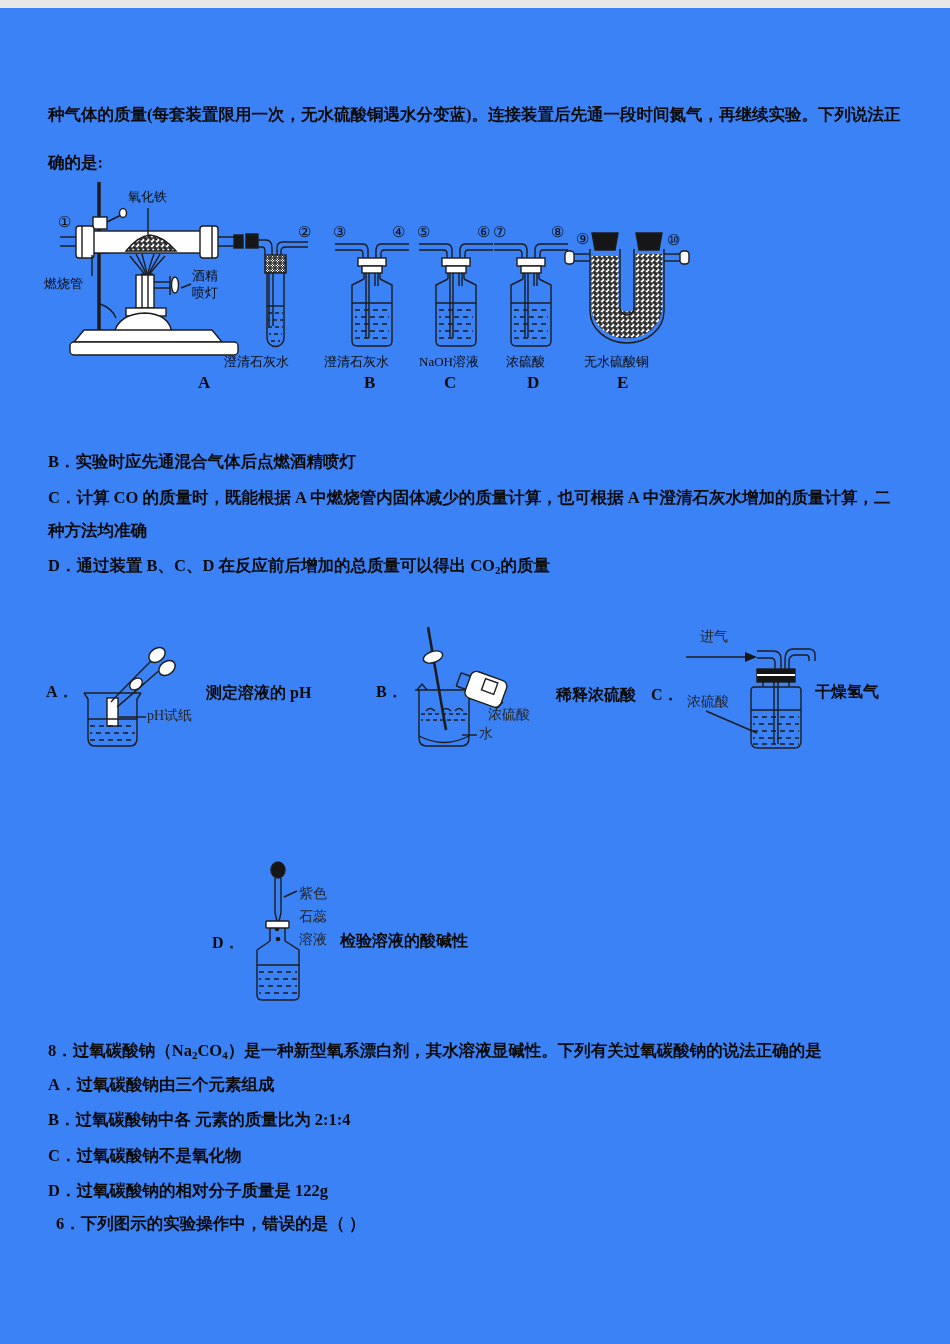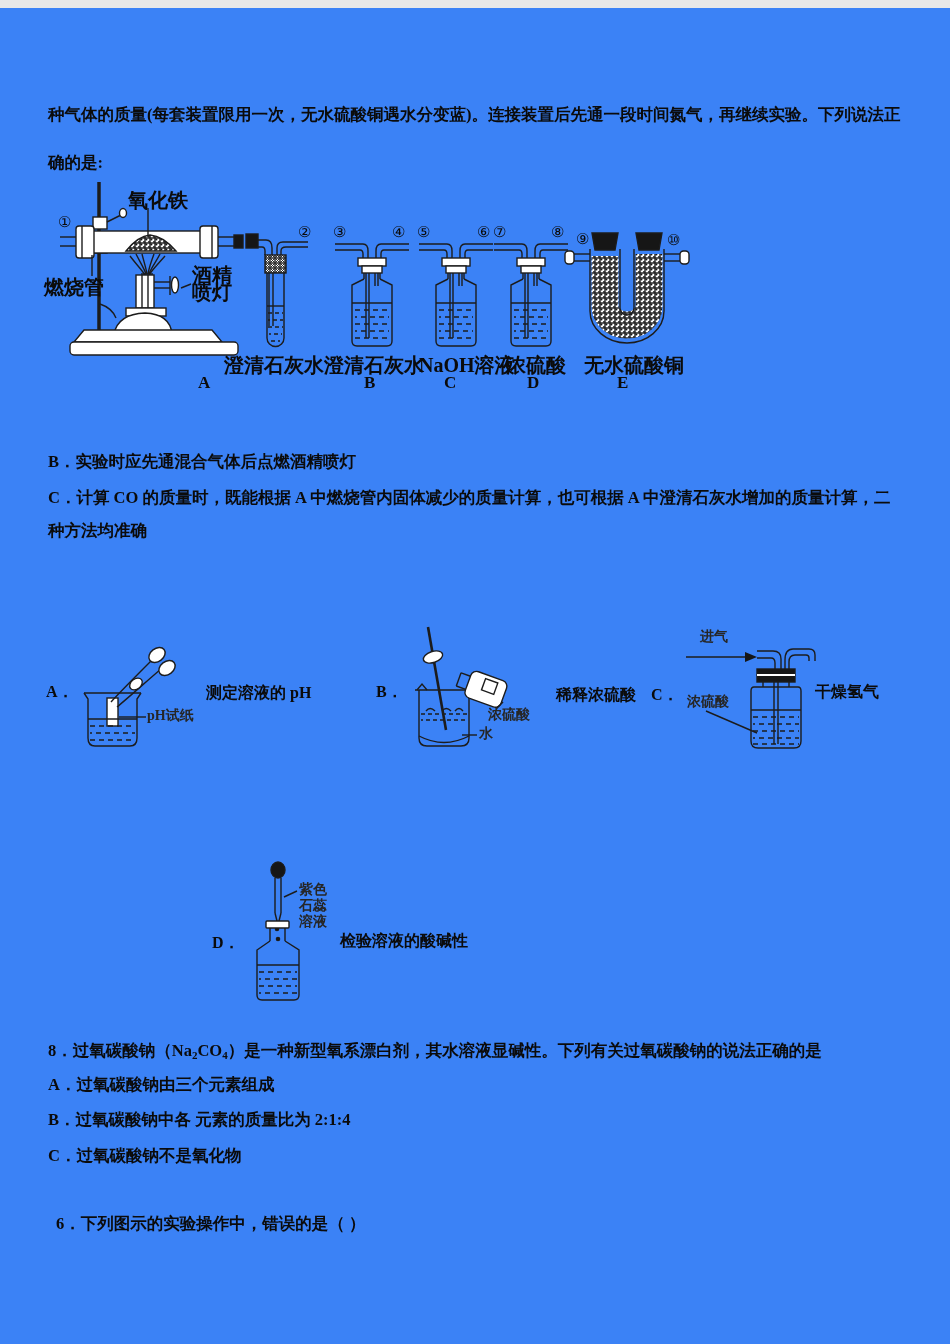--- a/index.html
+++ b/index.html
@@ -1,27 +1,27 @@
 <!DOCTYPE html>
 <html><head>
 <meta charset="utf-8">
 <style>
   html,body{margin:0;padding:0;background:#e8e8e8;}
   #page{position:relative;width:950px;height:1344px;background:#3b82f6;margin:8px auto;overflow:hidden;
         font-family:"Liberation Serif",serif;}
   #art{position:absolute;left:0;top:0;}
   .t{position:absolute;white-space:pre;color:#0b0b0b;line-height:1.18;}
   .fs-body{font-size:16.5px;font-weight:700;}
-  .fs-lab{font-size:20px;font-weight:700;text-align:center;}
-  .fs-small{font-size:14px;font-weight:700;color:#262626;}
+  .fs-lab{font-size:13px;font-weight:400;text-align:center;}
+  .fs-small{font-size:14px;font-weight:400;color:#262626;}
   .fs-circ{font-size:15px;font-weight:400;}
   .fs-letter{font-size:17px;font-weight:700;}
   .cap{font-size:16px;font-weight:700;}
   .lh-tall{line-height:17px;}
-  .lh-lit{line-height:16px;}
+  .lh-lit{line-height:23px;}
   .sb{font-size:11px;vertical-align:-3px;}
 </style>
 </head>
 <body>
 
 <div id="page">
 
   <svg id="art" width="950" height="1344" viewBox="0 0 950 1344" fill="none" stroke="#1c1c1c" stroke-width="1.4">
     <defs>
       <pattern id="sp" width="5" height="5" patternUnits="userSpaceOnUse">
@@ -262,20 +262,21 @@
       <line x1="259" y1="978" x2="297" y2="978" stroke-dasharray="5,4"></line>
       <line x1="259" y1="985" x2="297" y2="985" stroke-dasharray="5,4" stroke-dashoffset="3"></line>
     </g>
   </svg>
 
   <div class="t fs-body" style="left:48px;top:97px">种气体的质量(每套装置限用一次，无水硫酸铜遇水分变蓝)。连接装置后先通一段时间氮气，再继续实验。下列说法正</div>
   <div class="t fs-body" style="left:48px;top:145px">确的是:</div>
   <div class="t fs-body" style="left:48px;top:444px">B．实验时应先通混合气体后点燃酒精喷灯</div>
   <div class="t fs-body" style="left:48px;top:480px">C．计算 CO 的质量时，既能根据 A 中燃烧管内固体减少的质量计算，也可根据 A 中澄清石灰水增加的质量计算，二</div>
   <div class="t fs-body" style="left:48px;top:513px">种方法均准确</div>
+  <div class="t fs-body" style="left:48px;top:548px"><span>D．通过装置 B、C、D 在反应前后增加的总质量可以得出 CO</span><span class="sb">2</span><span>的质量</span></div>
 
   <div class="t fs-lab" style="left:128px;top:181px">氧化铁</div>
   <div class="t fs-circ" style="left:58px;top:206px">①</div>
   <div class="t fs-lab" style="left:44px;top:268px">燃烧管</div>
   <div class="t fs-lab lh-tall" style="left:192px;top:259px">酒精
 喷灯</div>
   <div class="t fs-circ" style="left:298px;top:216px">②</div>
   <div class="t fs-circ" style="left:333px;top:216px">③</div>
   <div class="t fs-circ" style="left:392px;top:216px">④</div>
   <div class="t fs-circ" style="left:417px;top:216px">⑤</div>
@@ -309,16 +310,17 @@
   <div class="t cap" style="left:212px;top:926px">D．</div>
   <div class="t fs-small lh-lit" style="left:299px;top:874px">紫色
 石蕊
 溶液</div>
   <div class="t cap" style="left:340px;top:924px">检验溶液的酸碱性</div>
 
   <div class="t fs-body" style="left:48px;top:1033px"><span>8．过氧碳酸钠（Na</span><span class="sb">2</span><span>CO</span><span class="sb">4</span><span>）是一种新型氧系漂白剂，其水溶液显碱性。下列有关过氧碳酸钠的说法正确的是</span></div>
   <div class="t fs-body" style="left:48px;top:1067px">A．过氧碳酸钠由三个元素组成</div>
   <div class="t fs-body" style="left:48px;top:1102px">B．过氧碳酸钠中各 元素的质量比为 2:1:4</div>
   <div class="t fs-body" style="left:48px;top:1138px">C．过氧碳酸钠不是氧化物</div>
+  <div class="t fs-body" style="left:48px;top:1173px">D．过氧碳酸钠的相对分子质量是 122g</div>
 
   <div class="t fs-body" style="left:56px;top:1206px">6．下列图示的实验操作中，错误的是（ ）</div>
 
 </div>
 
 </body></html>

